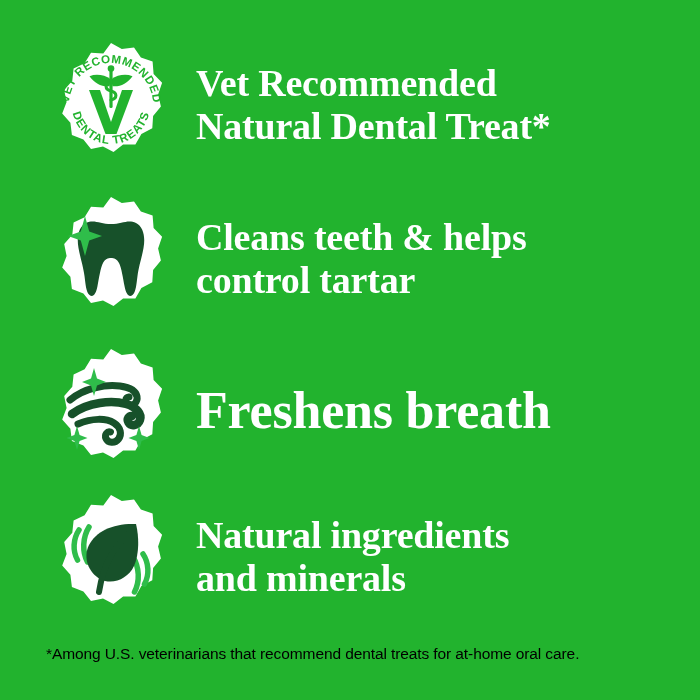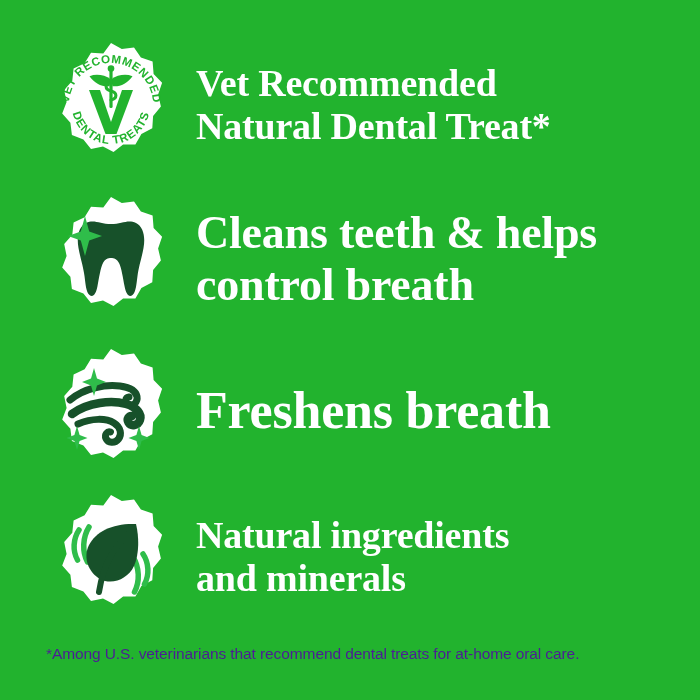--- a/index.html
+++ b/index.html
@@ -56,30 +56,30 @@
   .feature-text .line {
     display: block;
     white-space: nowrap;
   }
   .row-1 { top: 38px; }
   .row-2 { top: 192px; }
   .row-3 { top: 344px; }
   .row-4 { top: 490px; }
 
   .row-1 .feature-text { font-size: 38px; }
-  .row-2 .feature-text { font-size: 46px; }
+  .row-2 .feature-text { font-size: 38px; }
   .row-3 .feature-text { font-size: 52px; }
   .row-4 .feature-text { font-size: 38px; }
 
   .footnote {
     position: absolute;
     left: 46px;
     top: 645px;
     width: 620px;
-    color: #4c1d95;
+    color: #000000;
     font-family: "Liberation Sans", sans-serif;
     font-weight: normal;
     font-size: 15.5px;
     letter-spacing: -0.1px;
     white-space: nowrap;
   }
 </style>
 </head>
 <body>
 
@@ -155,21 +155,21 @@
             C95 73 97.5 67 99.5 56
             C101.5 45 99.5 34.8 92 31
             C84 27 78 32 67 32 Z"></path>
           <path fill="#2fbd4a" d="
             M41 24
             L45.2 39.6 L58 44 L45.2 48.4 L41 64 L36.8 48.4 L24 44 L36.8 39.6 Z"></path>
         </svg>
       </div>
       <div class="feature-text">
         <span class="line">Cleans teeth &amp; helps</span>
-        <span class="line">control breath</span>
+        <span class="line">control tartar</span>
       </div>
     </div>
 
     <div class="feature-row row-3">
       <div class="icon-wrap">
         <svg width="134" height="134" viewBox="0 0 134 134" aria-hidden="true">
           <path fill="#ffffff" d="
             M67 5
             L77.8 11.1 L90 9.4 L96.9 19.6 L108.6 23.6 L109.6 35.9 L118.1 44.8
             L114.1 56.5 L116.9 68.5 L109.1 78 L108.3 90.3 L97.4 95.9 L91.4 106.6

